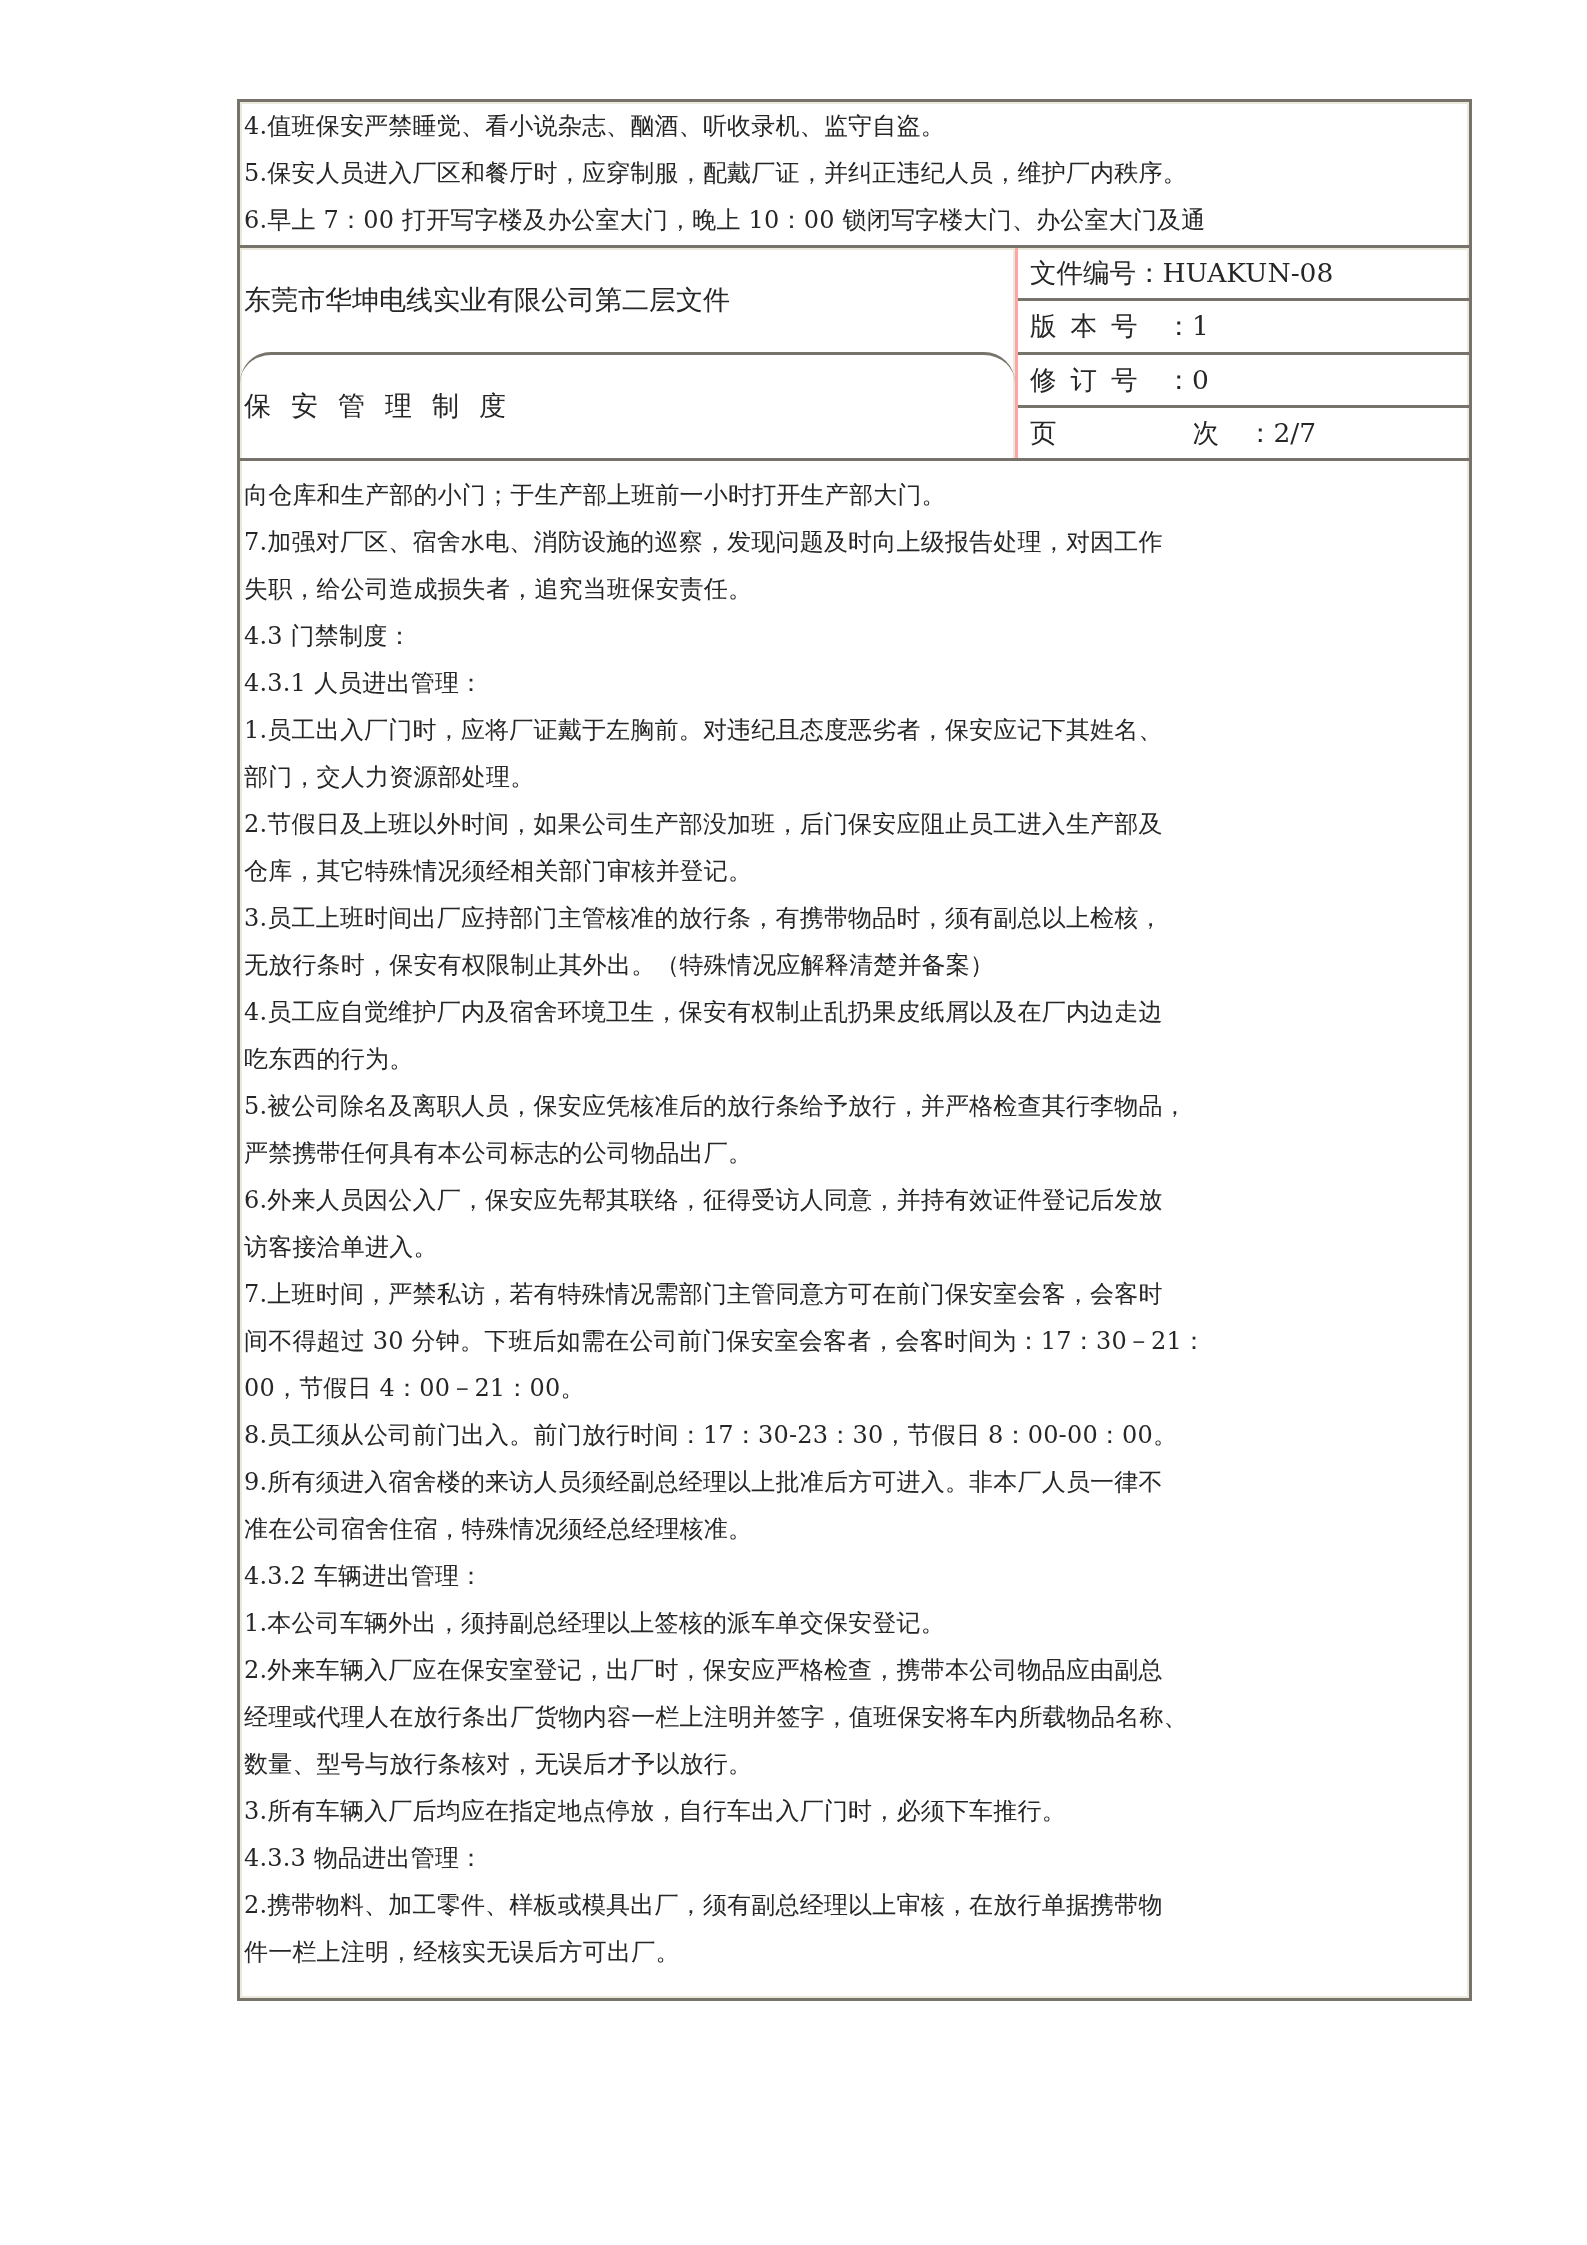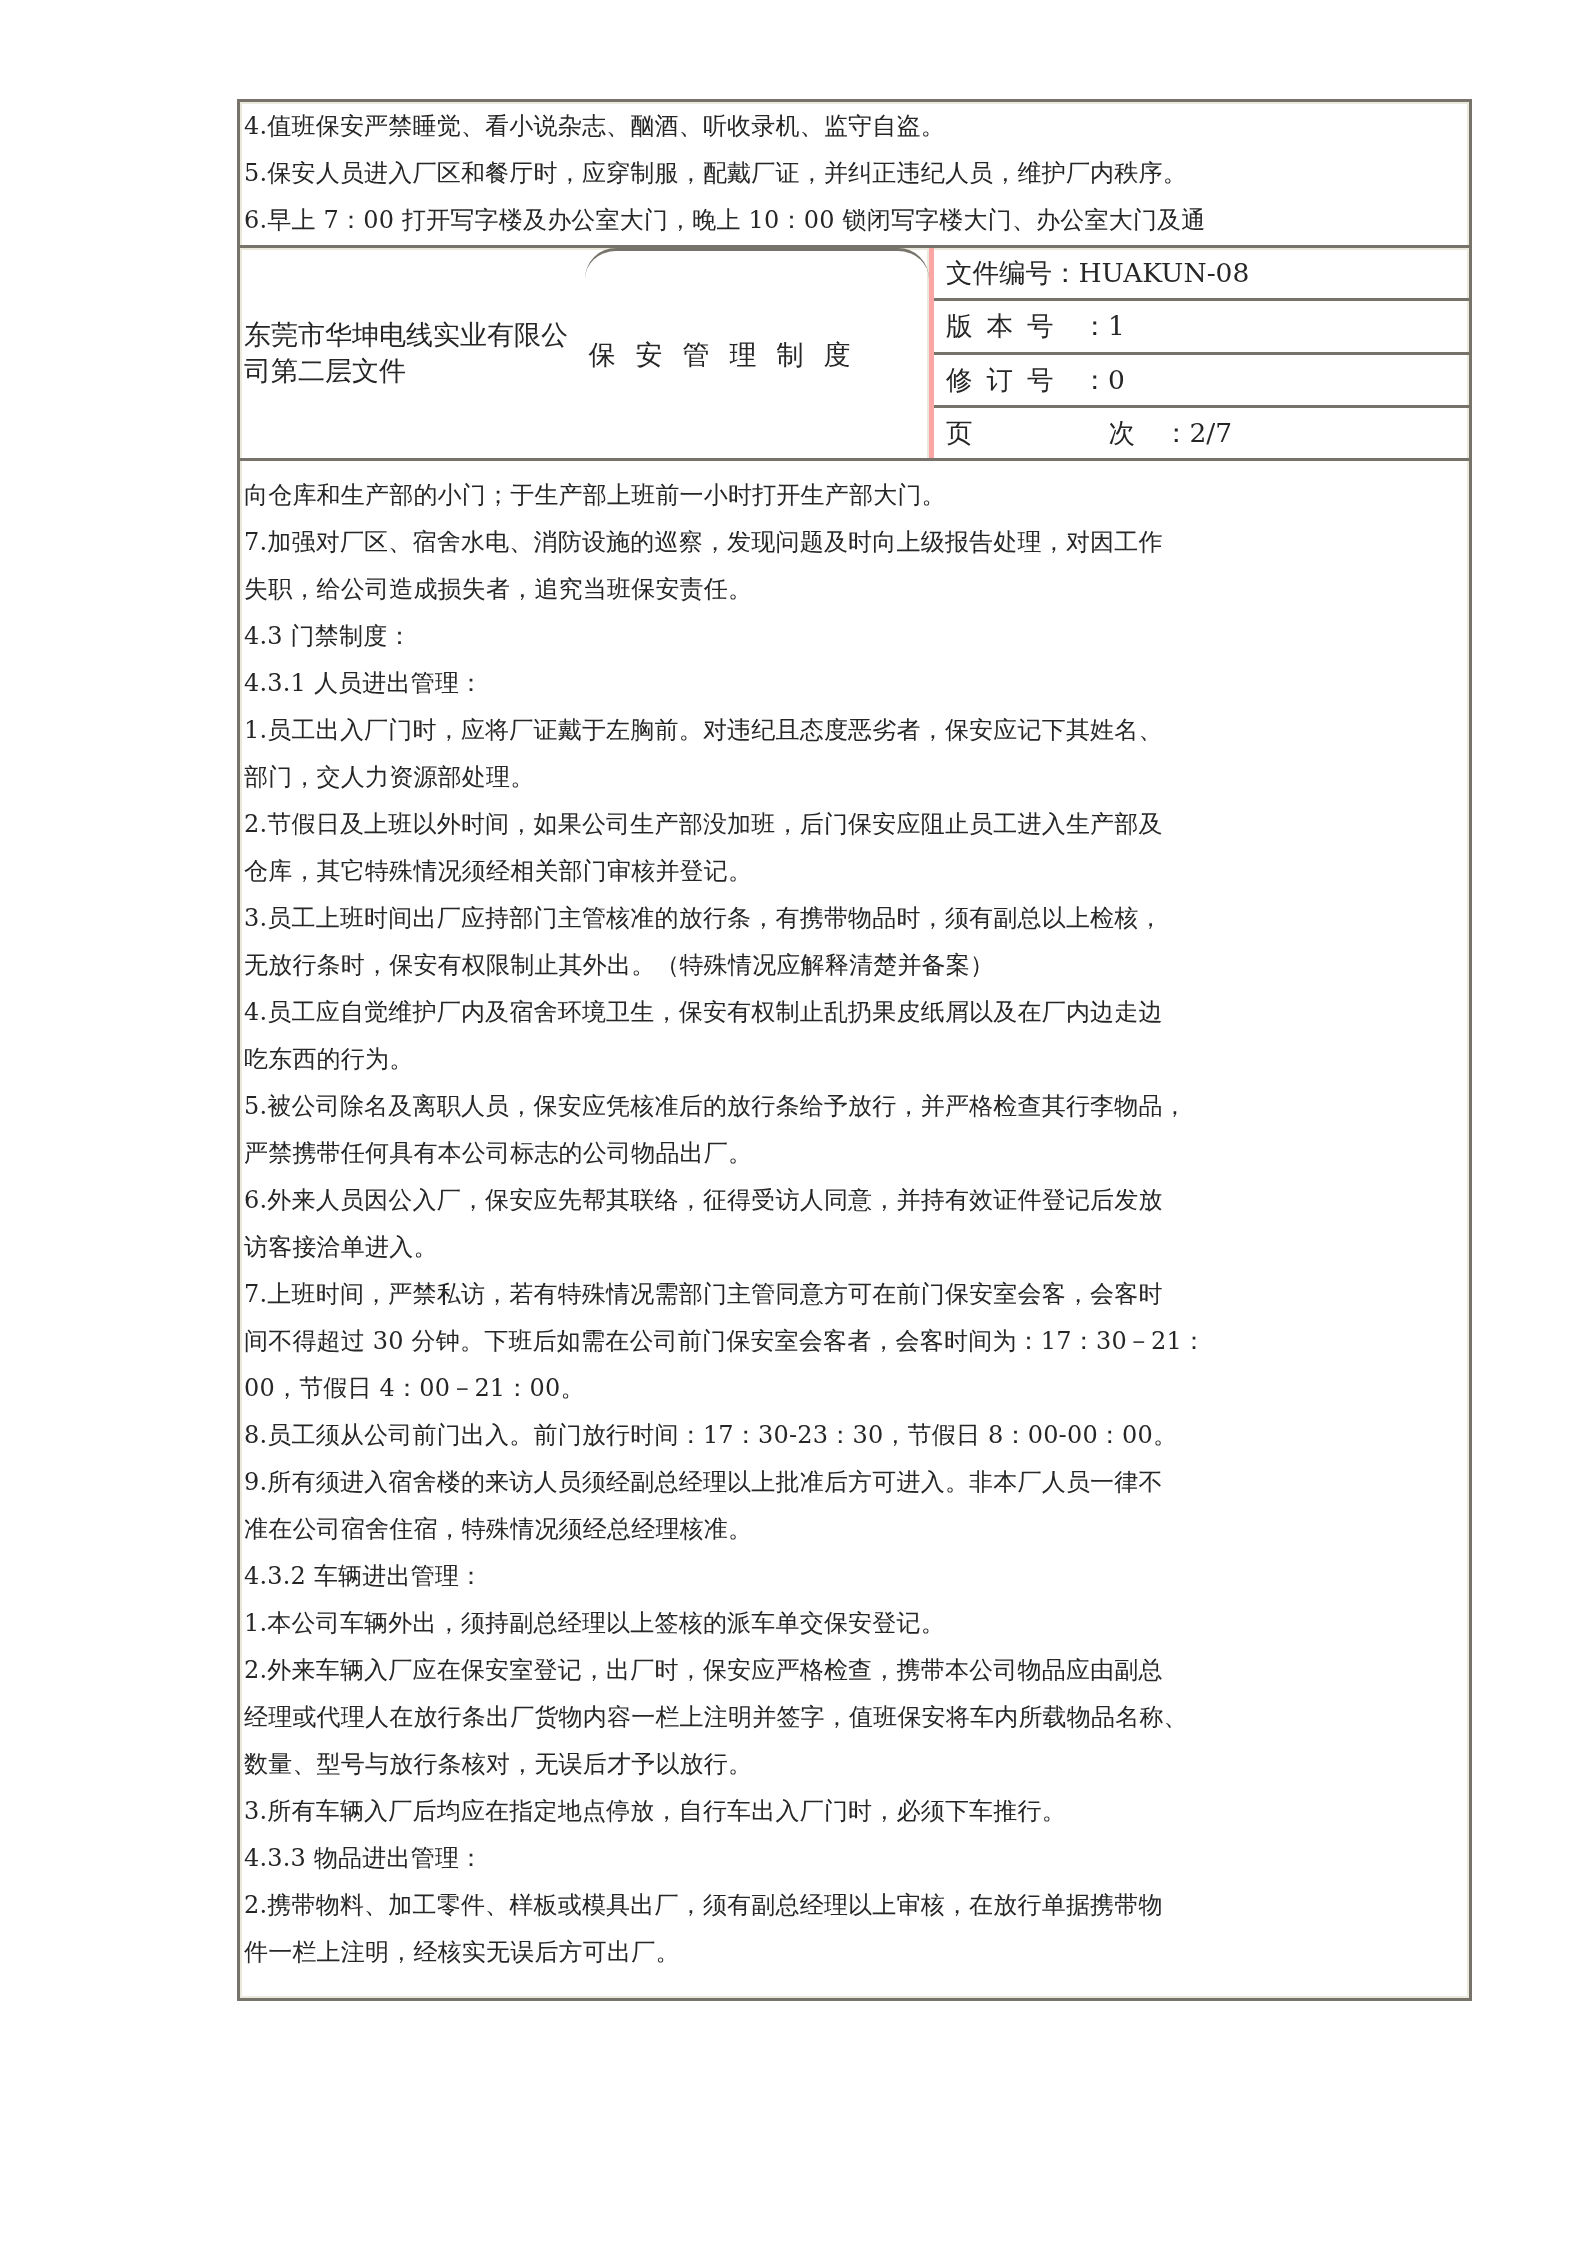--- a/index.html
+++ b/index.html
@@ -9,22 +9,22 @@
            border-top:3px solid #77736a; border-left:3px solid #77736a;
            border-right:3px solid #77736a; border-bottom:3px solid #77736a;
            box-shadow: inset -2px -2px 0 #ebe8dc, inset 2px 2px 0 #ebe8dc;
            background:#fff; }
   .cell { position:relative; box-sizing:border-box; }
   .line { font-size:24px; line-height:47px; height:47px; white-space:nowrap; overflow:hidden;
           padding-left:4px; letter-spacing:0.2px; }
   .top-cell { padding-top:1px; height:143px; }
   .hdr { display:flex; height:210px; border-top:3px solid #77736a; border-bottom:3px solid #77736a;
          box-shadow: inset 0 2px 0 #ebe8dc; }
-  .hdr-left { width:694px; border-right:5px solid #fca5a5; box-sizing:border-box;
-              display:flex; box-shadow: inset -2px 0 0 #ebe8dc; }
+  .hdr-left { width:778px; border-right:3px solid #fca5a5; box-sizing:border-box;
+              display:flex; flex-direction:column; box-shadow: inset -2px 0 0 #ebe8dc; }
   .hdr-left .blk { flex:1; display:flex; align-items:center; font-size:27px; padding-left:4px; }
   .hdr-left .blk + .blk { border-top:3px solid #77736a;border-radius:31px; }
   .hdr-right { flex:1; display:flex; flex-direction:column; }
   .hdr-right .r { flex:1; display:flex; align-items:center; font-size:26.5px; padding-left:12px; }
   .hdr-right .r + .r { border-top:3px solid #77736a;gap:28px; }
   .spaced { letter-spacing:18px; }
   .title-spaced { letter-spacing:20px; }
   .body-cell { padding-top:11px; padding-bottom:22px; }
 </style>
 </head>

